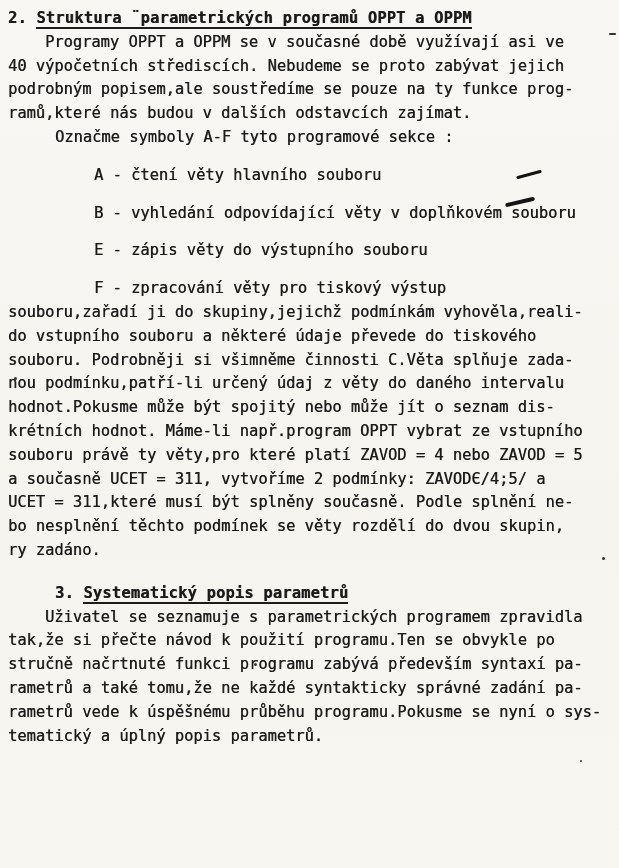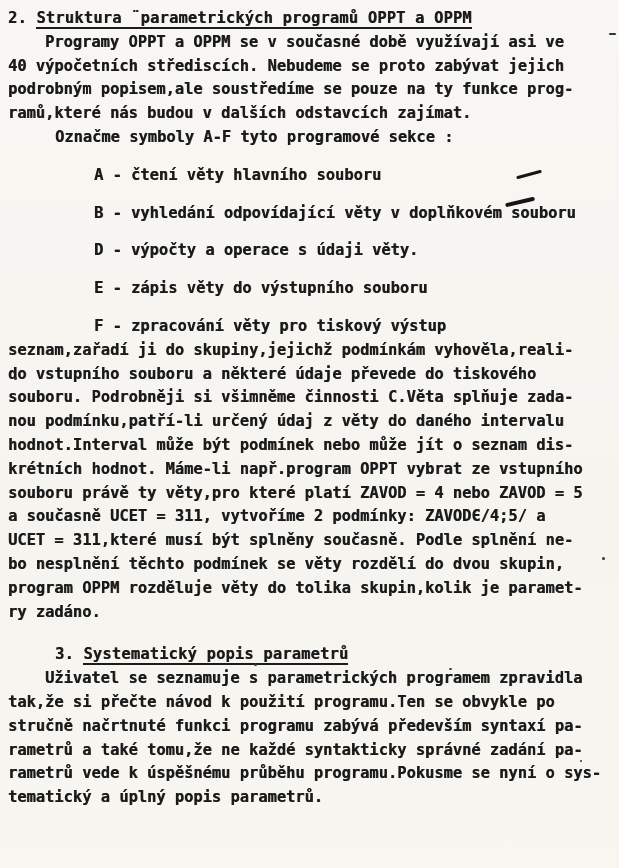--- a/index.html
+++ b/index.html
@@ -16,21 +16,20 @@
     background: linear-gradient(180deg, #f8f7f3 0%, #f5f4ef 60%, #f7f6f1 100%);
     font-family: "DejaVu Sans Mono", "Liberation Mono", monospace;
     font-size: 15.4px;
     line-height: 23.8px;
     color: #1a1a1a;
     overflow: hidden;
   }
   .line {
     white-space: pre;
     text-shadow: 0.45px 0.3px 0 rgba(26,26,26,0.75);
-    font-weight: bold;
   }
   .heading { font-weight: bold; letter-spacing: 0.2px; }
   .heading .u {
     border-bottom: 2.4px solid #1c1c1c;
     padding-bottom: 0px;
   }
   .indent-para  { padding-left: 37px; }
   .indent-para2 { padding-left: 47px; }
   .indent-list  { padding-left: 86px; margin-top: 14px; }
   .gap-top { margin-top: 19px; margin-left: 47px; }
@@ -54,35 +53,33 @@
   <div class="line heading"><span>2. </span><span class="u">Struktura ¨parametrických programů OPPT a OPPM</span></div>
 
   <div class="line indent-para">Programy OPPT a OPPM se v současné době využívají asi ve</div>
   <div class="line">40 výpočetních střediscích. Nebudeme se proto zabývat jejich</div>
   <div class="line">podrobným popisem,ale soustředíme se pouze na ty funkce prog-</div>
   <div class="line">ramů,které nás budou v dalších odstavcích zajímat.</div>
   <div class="line indent-para2">Označme symboly A-F tyto programové sekce :</div>
 
   <div class="line indent-list">A - čtení věty hlavního souboru</div>
   <div class="line indent-list">B - vyhledání odpovídající věty v doplňkovém souboru</div>
-  <div class="line indent-list">D - výpočty a operace s údaji věty.</div>
   <div class="line indent-list">E - zápis věty do výstupního souboru</div>
   <div class="line indent-list">F - zpracování věty pro tiskový výstup</div>
 
-  <div class="line">seznam,zařadí ji do skupiny,jejichž podmínkám vyhověla,reali-</div>
+  <div class="line">souboru,zařadí ji do skupiny,jejichž podmínkám vyhověla,reali-</div>
   <div class="line">do vstupního souboru a některé údaje převede do tiskového</div>
   <div class="line">souboru. Podrobněji si všimněme činnosti C.Věta splňuje zada-</div>
   <div class="line">nou podmínku,patří-li určený údaj z věty do daného intervalu</div>
-  <div class="line">hodnot.Interval může být podmínek nebo může jít o seznam dis-</div>
+  <div class="line">hodnot.Pokusme může být spojitý nebo může jít o seznam dis-</div>
   <div class="line">krétních hodnot. Máme-li např.program OPPT vybrat ze vstupního</div>
   <div class="line">souboru právě ty věty,pro které platí ZAVOD = 4 nebo ZAVOD = 5</div>
   <div class="line">a současně UCET = 311, vytvoříme 2 podmínky: ZAVODЄ/4;5/ a</div>
   <div class="line">UCET = 311,které musí být splněny současně. Podle splnění ne-</div>
   <div class="line">bo nesplnění těchto podmínek se věty rozdělí do dvou skupin,</div>
-  <div class="line">program OPPM rozděluje věty do tolika skupin,kolik je paramet-</div>
   <div class="line">ry zadáno.</div>
 
   <div class="line heading gap-top"><span>3. </span><span class="u">Systematický popis parametrů</span></div>
 
   <div class="line indent-para">Uživatel se seznamuje s parametrických programem zpravidla</div>
   <div class="line">tak,že si přečte návod k použití programu.Ten se obvykle po</div>
   <div class="line">stručně načrtnuté funkci programu zabývá především syntaxí pa-</div>
   <div class="line">rametrů a také tomu,že ne každé syntakticky správné zadání pa-</div>
   <div class="line">rametrů vede k úspěšnému průběhu programu.Pokusme se nyní o sys-</div>
   <div class="line">tematický a úplný popis parametrů.</div>

